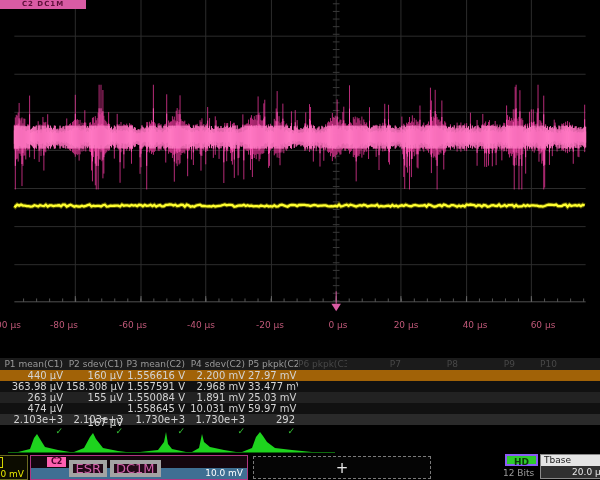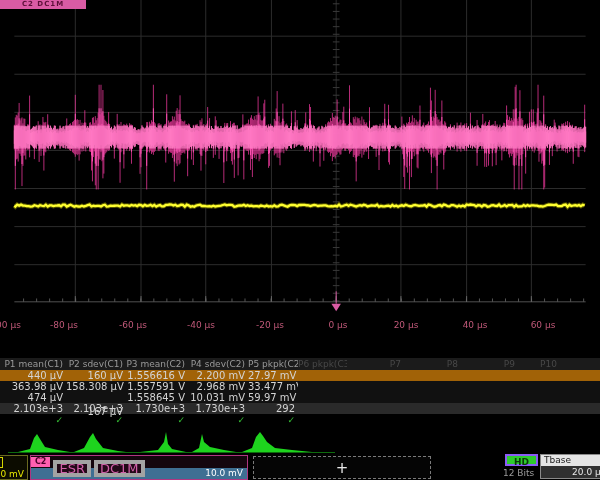--- a/index.html
+++ b/index.html
@@ -23,21 +23,21 @@
   
   .histicons{position:absolute;left:0;top:429px;width:600px;height:26px;}
   
   .bottombar{position:absolute;left:0;top:453px;width:600px;height:27px;}
   .descbox{position:absolute;box-sizing:border-box;font-size:9px;}
   .c1box{left:-32px;top:2px;width:60px;height:25px;border:1px solid #6a6a20;background:#0c0c00;}
   .c1badge{display:inline-block;margin:1px 0 0 4px;padding:0 2px;border:1px solid #d6d600;
            color:#e8e800;font-size:8px;line-height:9px;}
   .c1scale{text-align:right;color:#e8e800;padding:1px 3px 0 0;font-size:9px;}
   .c2box{left:30px;top:2px;width:218px;height:25px;border:1px solid #b03580;background:#14060e;}
-  .c2toprow{height:12px;display:flex;align-items:center;gap:3px;padding-left:0;}
+  .c2toprow{height:12px;display:flex;align-items:center;gap:3px;padding-left:16px;}
   .c2label{background:#ff5fb0;color:#4b002b;font-weight:bold;font-size:8px;padding:0 4px;line-height:10px;}
   .c2badge{border:4px solid #a3a3a3;color:#d060a8;font-size:13px;line-height:9px;padding:0 2px;background:#230918;margin-top:13px;}
   .c2scale{height:11px;background:#3f6f93;color:#fff;text-align:right;font-size:9px;
            line-height:11px;padding-right:4px;padding-left:20px;}
   .addbox{left:253px;top:3px;width:178px;height:23px;border:1px dashed #7a7a7a;
           color:#e8e8e8;text-align:center;font-size:15px;line-height:22px;background:#050505;}
   .hdbadge{left:505px;top:1px;width:33px;height:12px;background:#2ecc2e;color:#0b3a0b;
            font-size:9px;font-weight:bold;text-align:center;line-height:12px;border:2px solid #8b5cf6;}
   .bits{left:503px;top:15px;width:40px;color:#9a9a9a;font-size:9px;}
   .tbasebox{left:540px;top:1px;width:86px;height:25px;border:1px solid #8a8a8a;background:#303030;}
@@ -203,20 +203,27 @@
         <div class="mcell" style="width: 60px;">2.200 mV</div>
         <div class="mcell" style="width: 50px;">27.97 mV</div>
       </div>
       <div class="mrow data" style="background: rgb(17, 17, 17);">
         <div class="mcell" style="width: 66px;">363.98 µV</div>
         <div class="mcell" style="width: 60px;">158.308 µV</div>
         <div class="mcell" style="width: 62px;">1.557591 V</div>
         <div class="mcell" style="width: 60px;">2.968 mV</div>
         <div class="mcell" style="width: 50px;">33.477 mV</div>
       </div>
+      <div class="mrow data" style="background: rgb(34, 34, 34);">
+        <div class="mcell" style="width: 66px;">263 µV</div>
+        <div class="mcell" style="width: 60px;">155 µV</div>
+        <div class="mcell" style="width: 62px;">1.550084 V</div>
+        <div class="mcell" style="width: 60px;">1.891 mV</div>
+        <div class="mcell" style="width: 50px;">25.03 mV</div>
+      </div>
       <div class="mrow data" style="background: rgb(17, 17, 17);">
         <div class="mcell" style="width: 66px;">474 µV</div>
         <div class="mcell" style="width: 60px; margin-top: 28px;">167 µV</div>
         <div class="mcell" style="width: 62px;">1.558645 V</div>
         <div class="mcell" style="width: 60px;">10.031 mV</div>
         <div class="mcell" style="width: 50px;">59.97 mV</div>
       </div>
       <div class="mrow data" style="background: rgb(42, 42, 42);">
         <div class="mcell" style="width: 66px;">2.103e+3</div>
         <div class="mcell" style="width: 60px;">2.103e+3</div>

